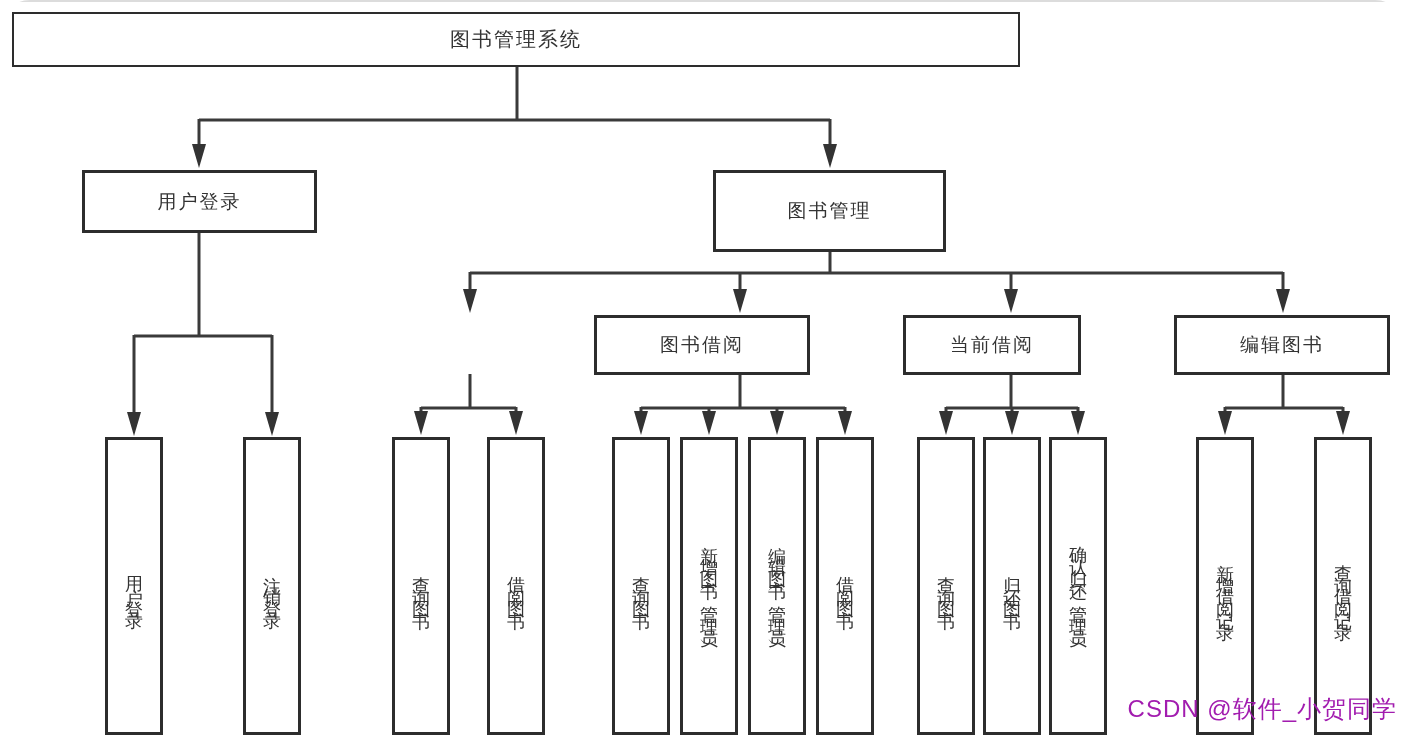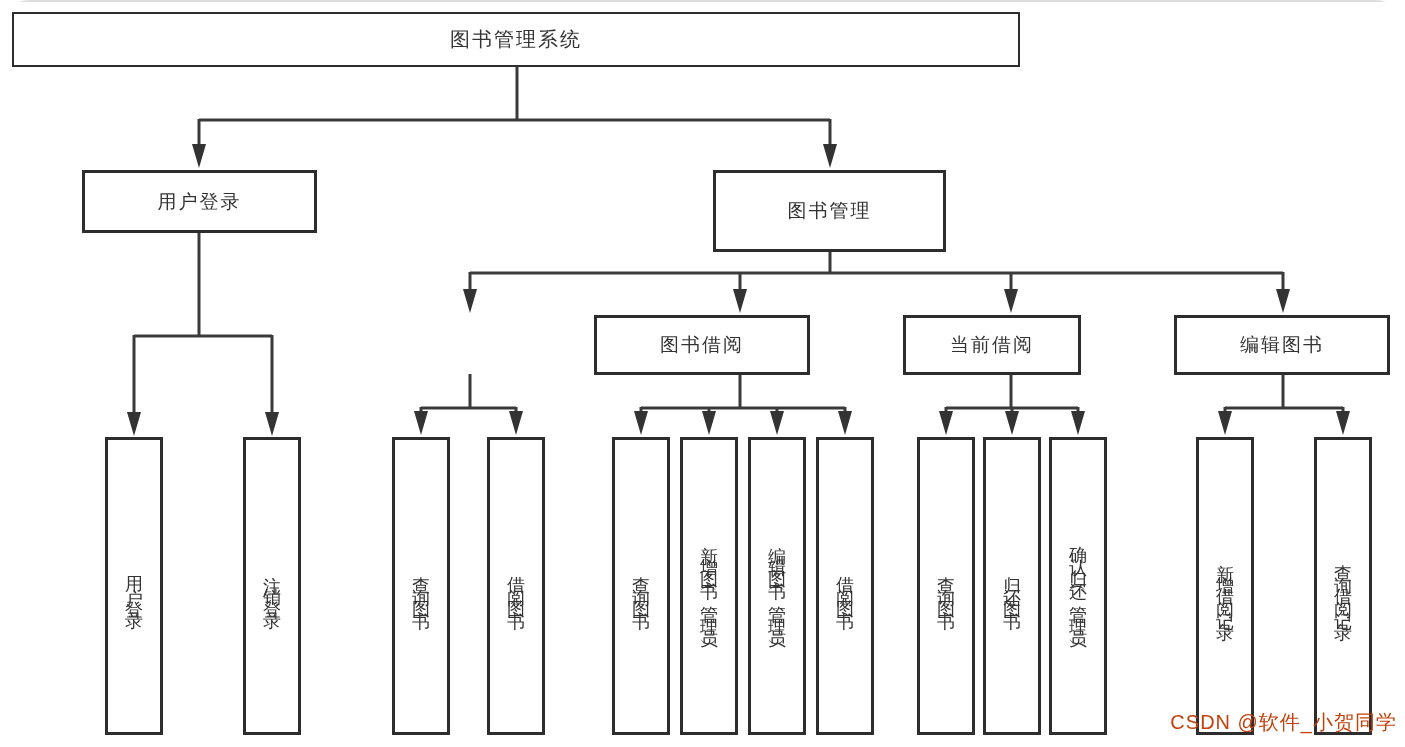--- a/index.html
+++ b/index.html
@@ -35,23 +35,23 @@
   .node.v span{
     writing-mode:vertical-rl;
     text-orientation:mixed;
     font-size:18px;
     letter-spacing:12px;
     line-height:1;
     color:#333333;
   }
   .watermark{
     position:absolute;
-    right:8px;top:709px;
-    font-size:20px;
-    color:#c2410c;
+    right:8px;top:693px;
+    font-size:24px;
+    color:#a21caf;
     letter-spacing:1px;
     z-index:5;
     white-space:nowrap;
   }
 </style>
 </head>
 <body>
 
 <div class="canvas">
   <div class="topline"></div>

